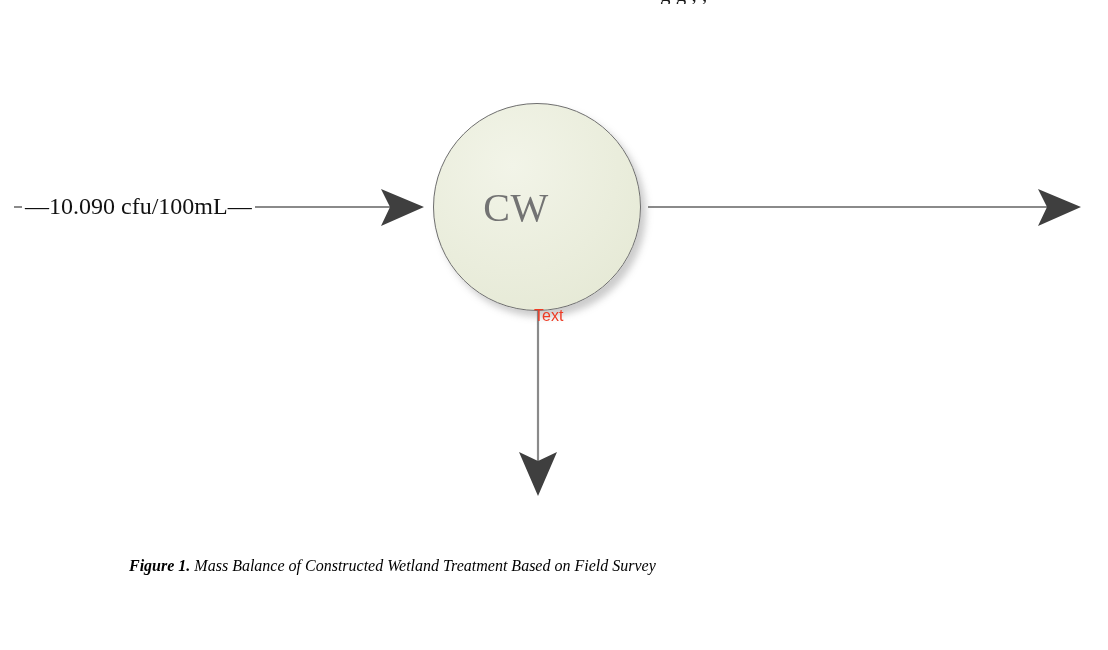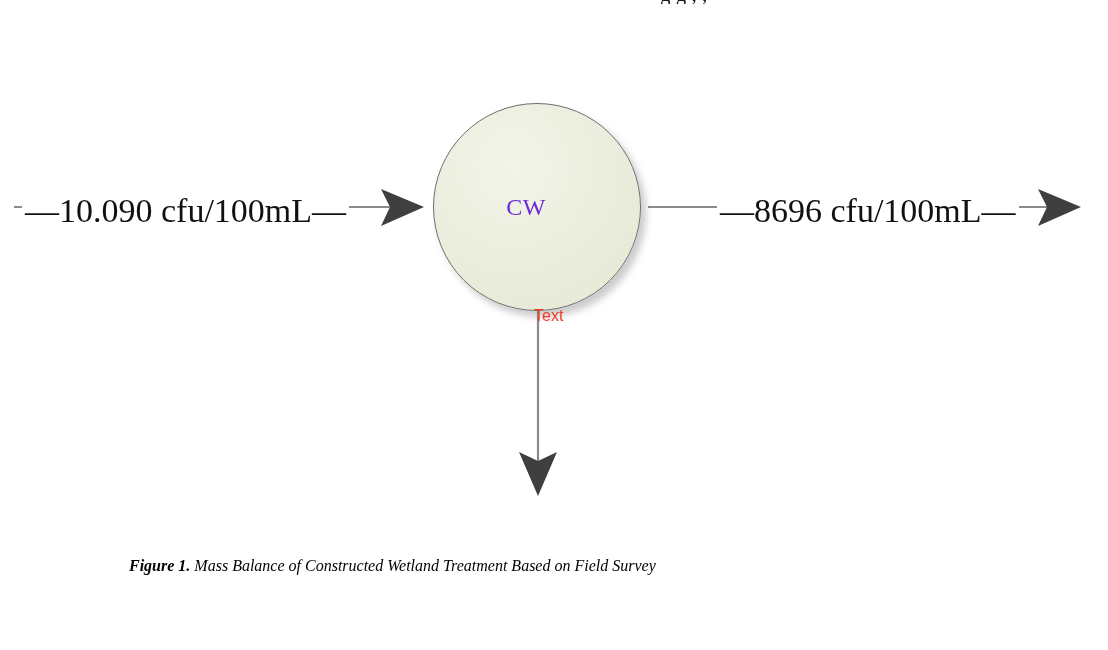--- a/index.html
+++ b/index.html
@@ -46,50 +46,50 @@
     width: 208px;
     height: 208px;
     border-radius: 50%;
     background: radial-gradient(circle at 38% 30%, #f2f4e8 0%, #eaeddc 55%, #e3e7d2 100%);
     border: 1.6px solid #6e6e6e;
     box-shadow: 5px 6px 7px rgba(120,120,120,0.38);
     box-sizing: border-box;
   }
   .node-label {
     position: absolute;
-    left: 422px;
+    left: 412px;
     top: 103px;
     width: 208px;
     height: 208px;
     display: flex;
     align-items: center;
     justify-content: center;
     font-family: "Liberation Serif", "DejaVu Serif", serif;
-    font-size: 24px;
+    font-size: 40px;
     letter-spacing: 0.5px;
-    color: #6d28d9;
+    color: #737373;
   }
 
   
   .red-text {
     position: absolute;
     left: 534px;
     top: 308px;
     font-family: "Liberation Sans", "DejaVu Sans", sans-serif;
     font-size: 16px;
     color: #ee3b24;
     white-space: nowrap;
     line-height: 1;
   }
 
   
   .flow-label {
     position: absolute;
     font-family: "Liberation Serif", "DejaVu Serif", serif;
-    font-size: 34px;
+    font-size: 24px;
     color: #111111;
     white-space: nowrap;
     background: #ffffff;
     line-height: 1;
     padding: 2px 3px;
   }
   #label-inflow  { left: 22px;  top: 192px; }
   #label-outflow { left: 717px; top: 192px; }
   #label-removal { left: 421px; top: 373px; }
 
@@ -127,20 +127,19 @@
     <path d="M 538,496 L 519,452 L 538,461 L 557,452 Z" fill="#3f3f3f"></path>
   </svg>
 
   <div class="node-circle"></div>
   <div class="node-label">CW</div>
 
   <div class="red-text">Text</div>
 
   <div class="flow-label" id="label-inflow">—10.090 cfu/100mL—</div>
 
-  <div class="flow-label" id="label-outflow">—8696 cfu/100mL—</div>
 
 
   <div class="caption">
     <b>Figure 1.</b><span> Mass Balance of Constructed Wetland Treatment Based on Field Survey</span>
   </div>
 
 </div>
 
 </body></html>

